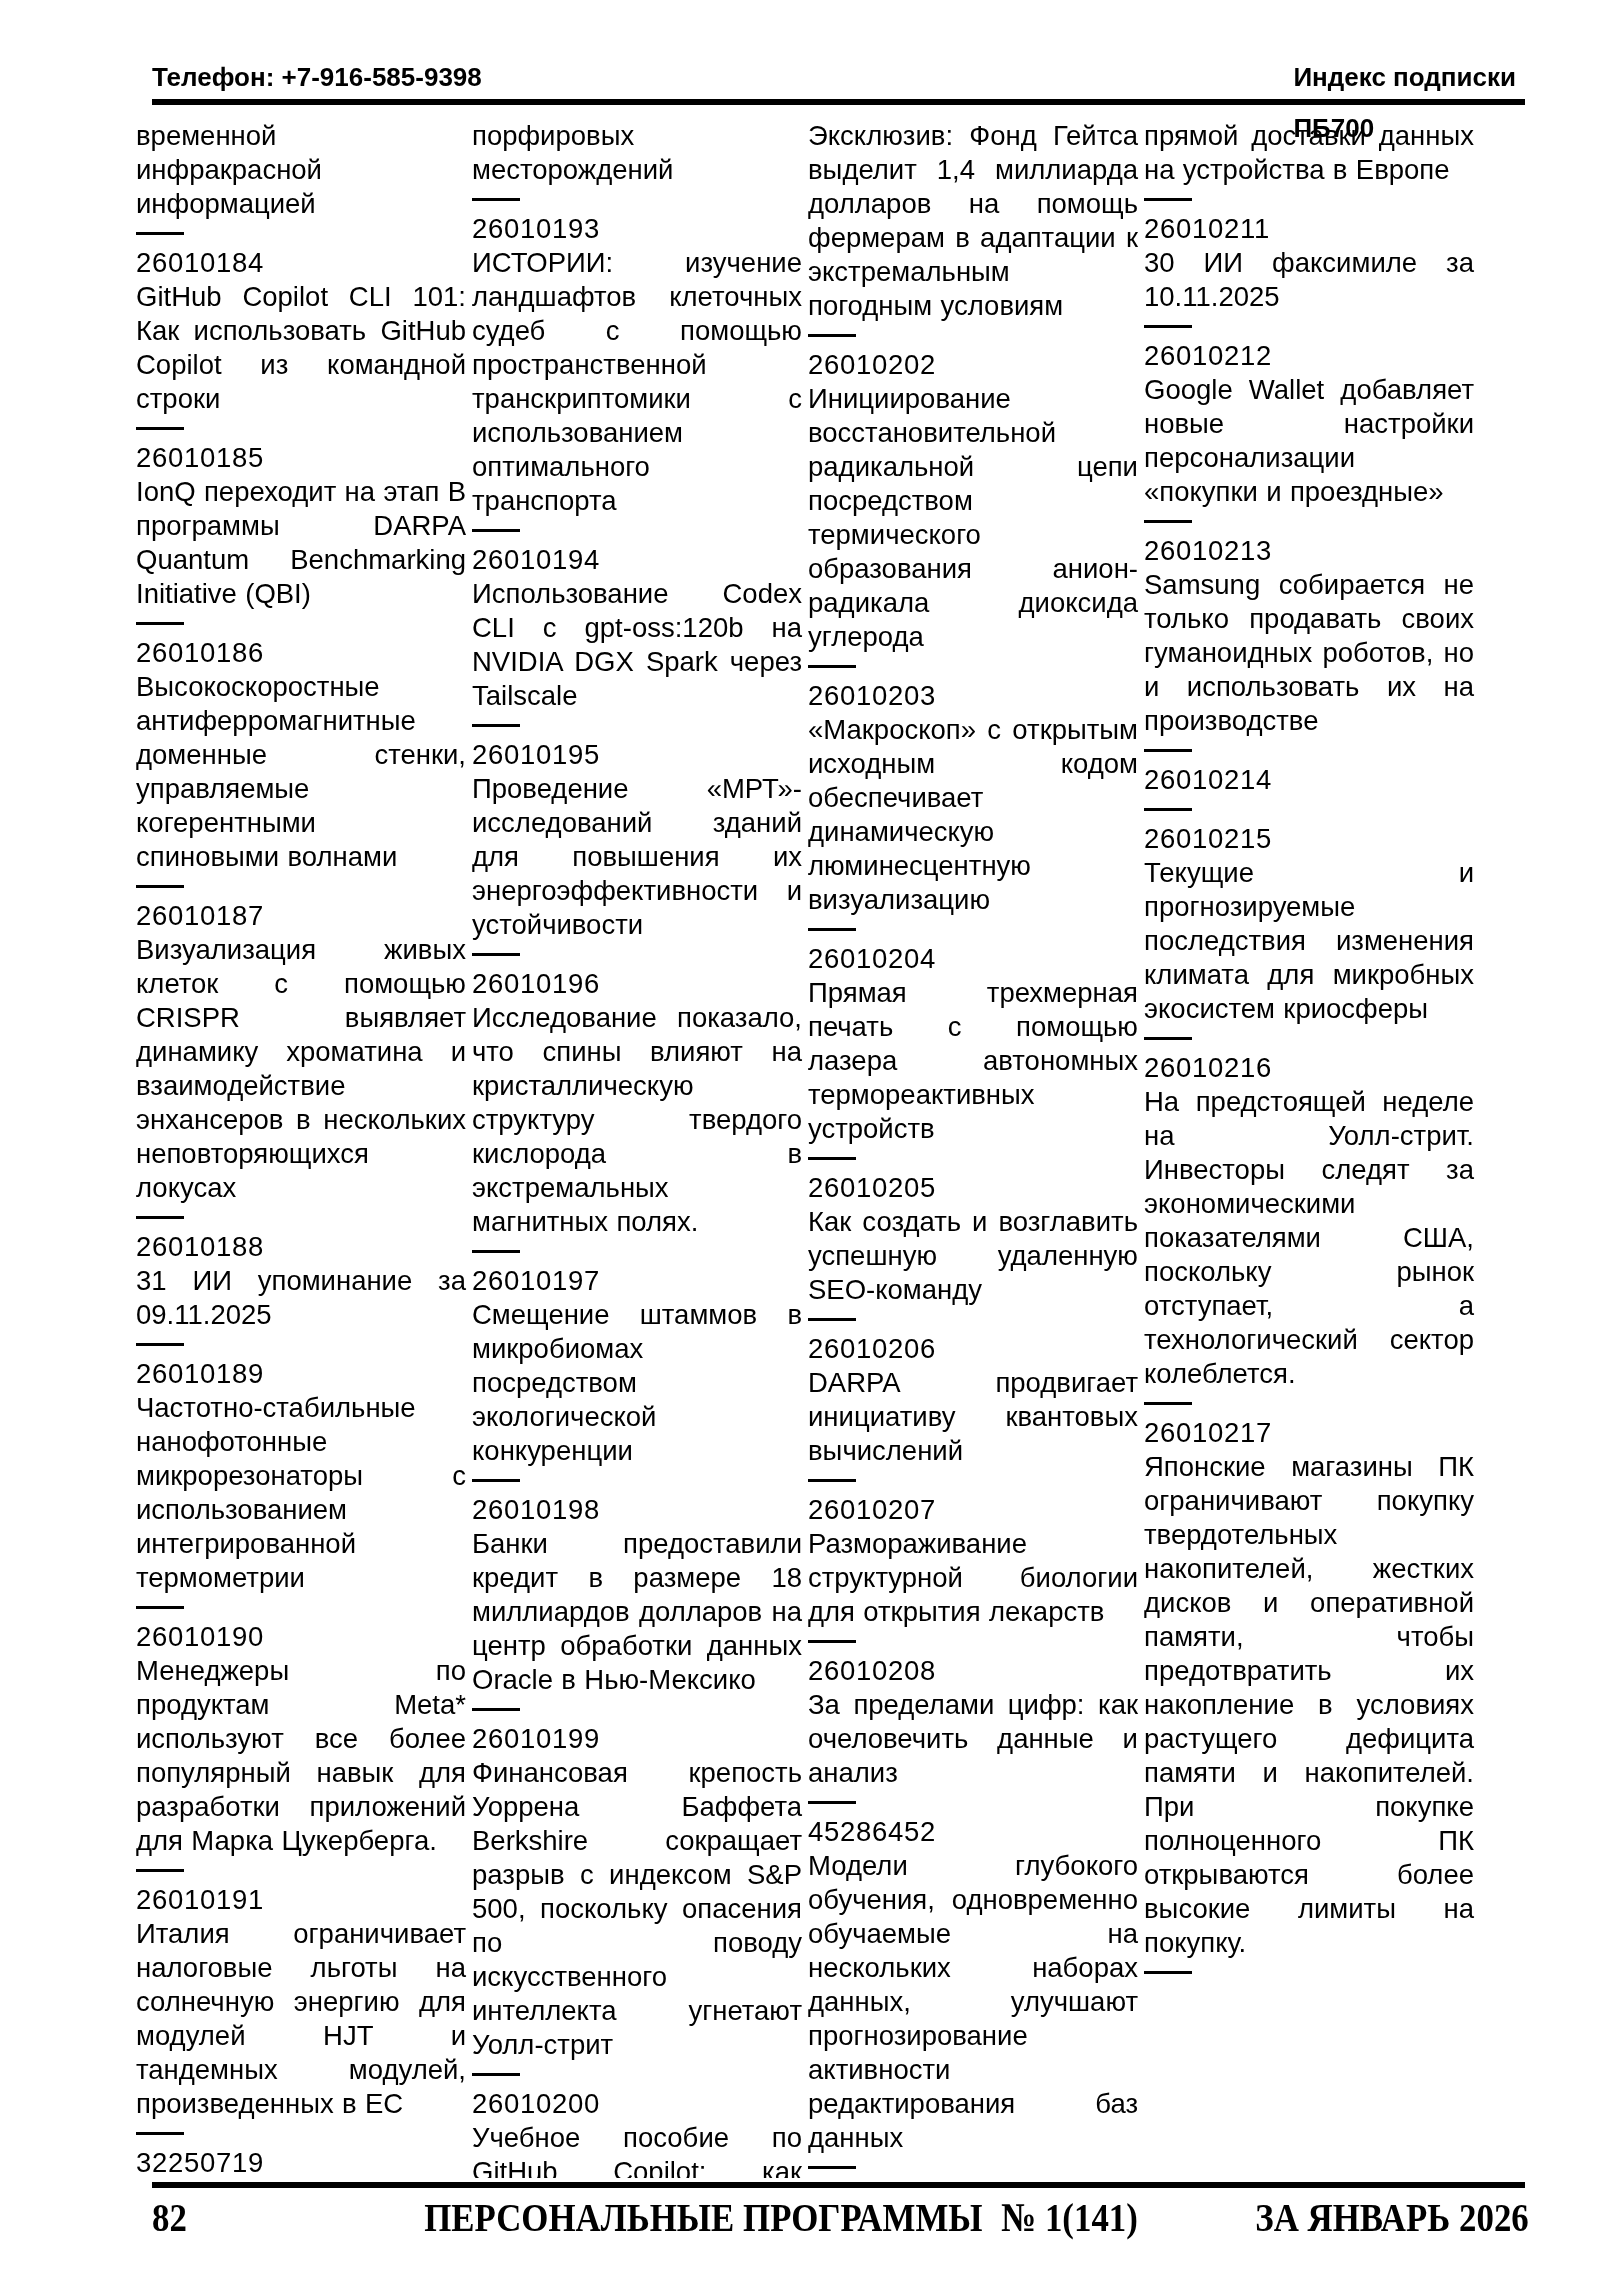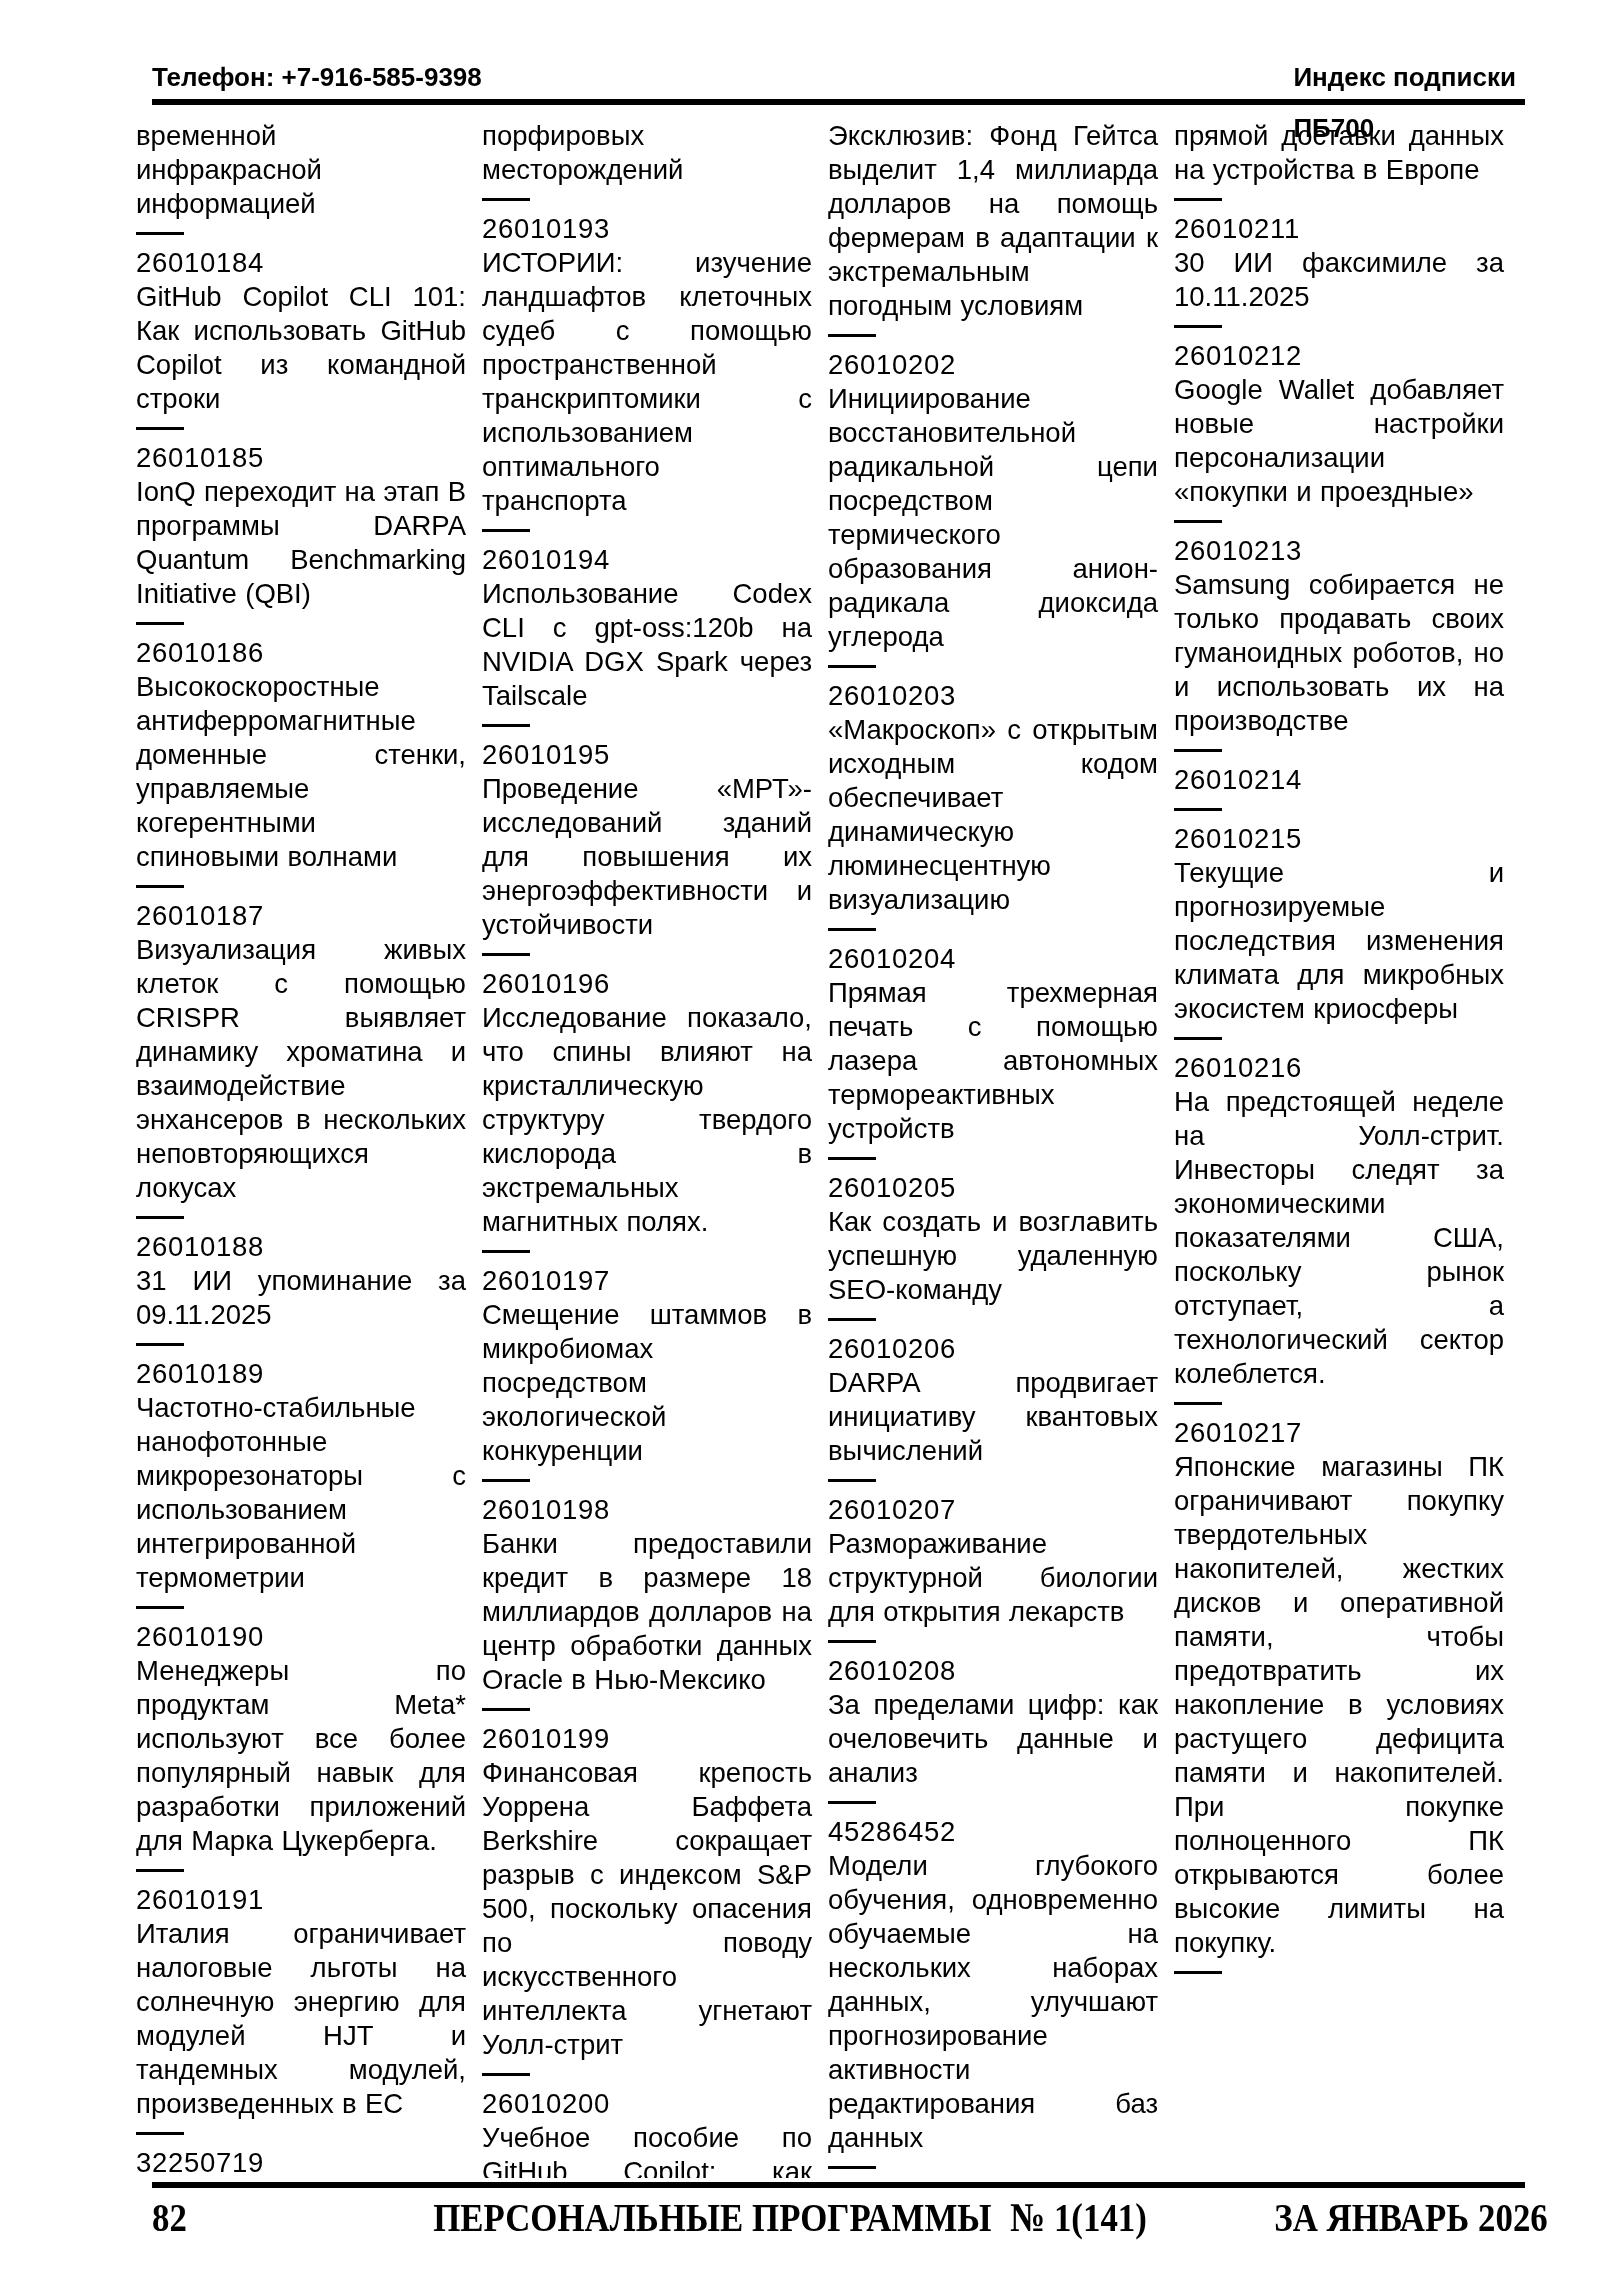--- a/index.html
+++ b/index.html
@@ -36,21 +36,21 @@
   .rule-top { top: 99px; }
   .rule-bottom { top: 2182px; }
   
   .columns {
     position: absolute;
     left: 136px;
     top: 119px;
     width: 1389px;
     height: 2059px;
     display: flex;
-    gap: 16px;
+    gap: 6px;
     overflow: hidden;
   }
   .column { flex: 0 0 330px; width: 330px; }
   .item-text {
     font-size: 27.5px;
     line-height: 34px;
     text-align: justify;
     word-spacing: 0.7px;
   }
   .item-id {
@@ -66,21 +66,21 @@
   }
   .sep-line {
     width: 48px;
     height: 2.6px;
     background: #000;
   }
   
   .footer-row {
     position: absolute;
     left: 152px;
-    right: 75px;
+    right: 94px;
     top: 2194px;
     height: 52px;
     font-family: "Liberation Serif", serif;
     font-weight: bold;
     font-size: 41px;
     line-height: 47px;
     white-space: nowrap;
   }
   .footer-page {
     position: absolute;

